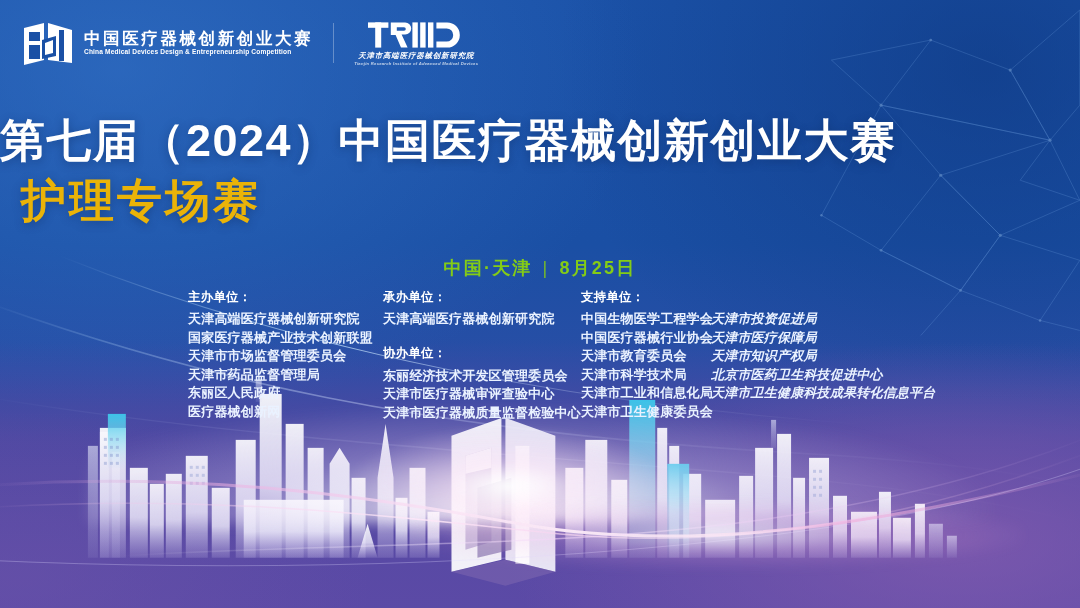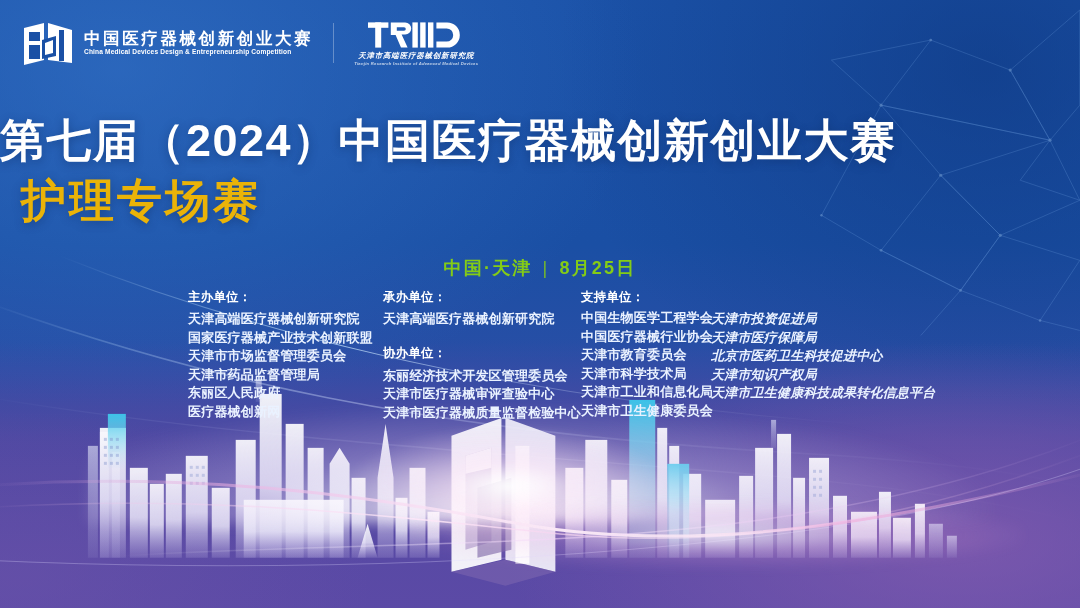--- a/index.html
+++ b/index.html
@@ -109,21 +109,21 @@
 
   
   .orgs{
     position:absolute;left:188px;top:291px;display:flex;align-items:flex-start;
     color:#fff;
     gap:13px;
   }
   .col{display:flex;flex-direction:column;}
   .col-main{width:182px;}
   .col-host{width:185px;}
-  .col-sup-a{width:130px;font-family:Liberation Mono, monospace;}
+  .col-sup-a{width:130px;}
   .col-sup-b{width:210px;font-style:italic;}
   .org-head{
     font-size:12.4px;font-weight:700;color:#fff;line-height:1;margin-bottom:7px;letter-spacing:.3px;
   }
   .org-line{
     font-size:13px;font-weight:700;color:#eaf2ff;line-height:18.5px;letter-spacing:.2px;white-space:nowrap;
   }
   .spacer{height:18.5px;}
   .sup-cols{display:flex;align-items:flex-start;}
 </style>
@@ -430,22 +430,22 @@
           <div class="org-line">中国生物医学工程学会</div>
           <div class="org-line">中国医疗器械行业协会</div>
           <div class="org-line">天津市教育委员会</div>
           <div class="org-line">天津市科学技术局</div>
           <div class="org-line">天津市工业和信息化局</div>
           <div class="org-line">天津市卫生健康委员会</div>
         </div>
         <div class="col col-sup-b">
           <div class="org-line">天津市投资促进局</div>
           <div class="org-line">天津市医疗保障局</div>
+          <div class="org-line">天津市知识产权局</div>
           <div class="org-line">北京市医药卫生科技促进中心</div>
-          <div class="org-line">天津市知识产权局</div>
           <div class="org-line">天津市卫生健康科技成果转化信息平台</div>
         </div>
       </div>
     </div>
 
   </div>
 
 </div>
 
 </body></html>

